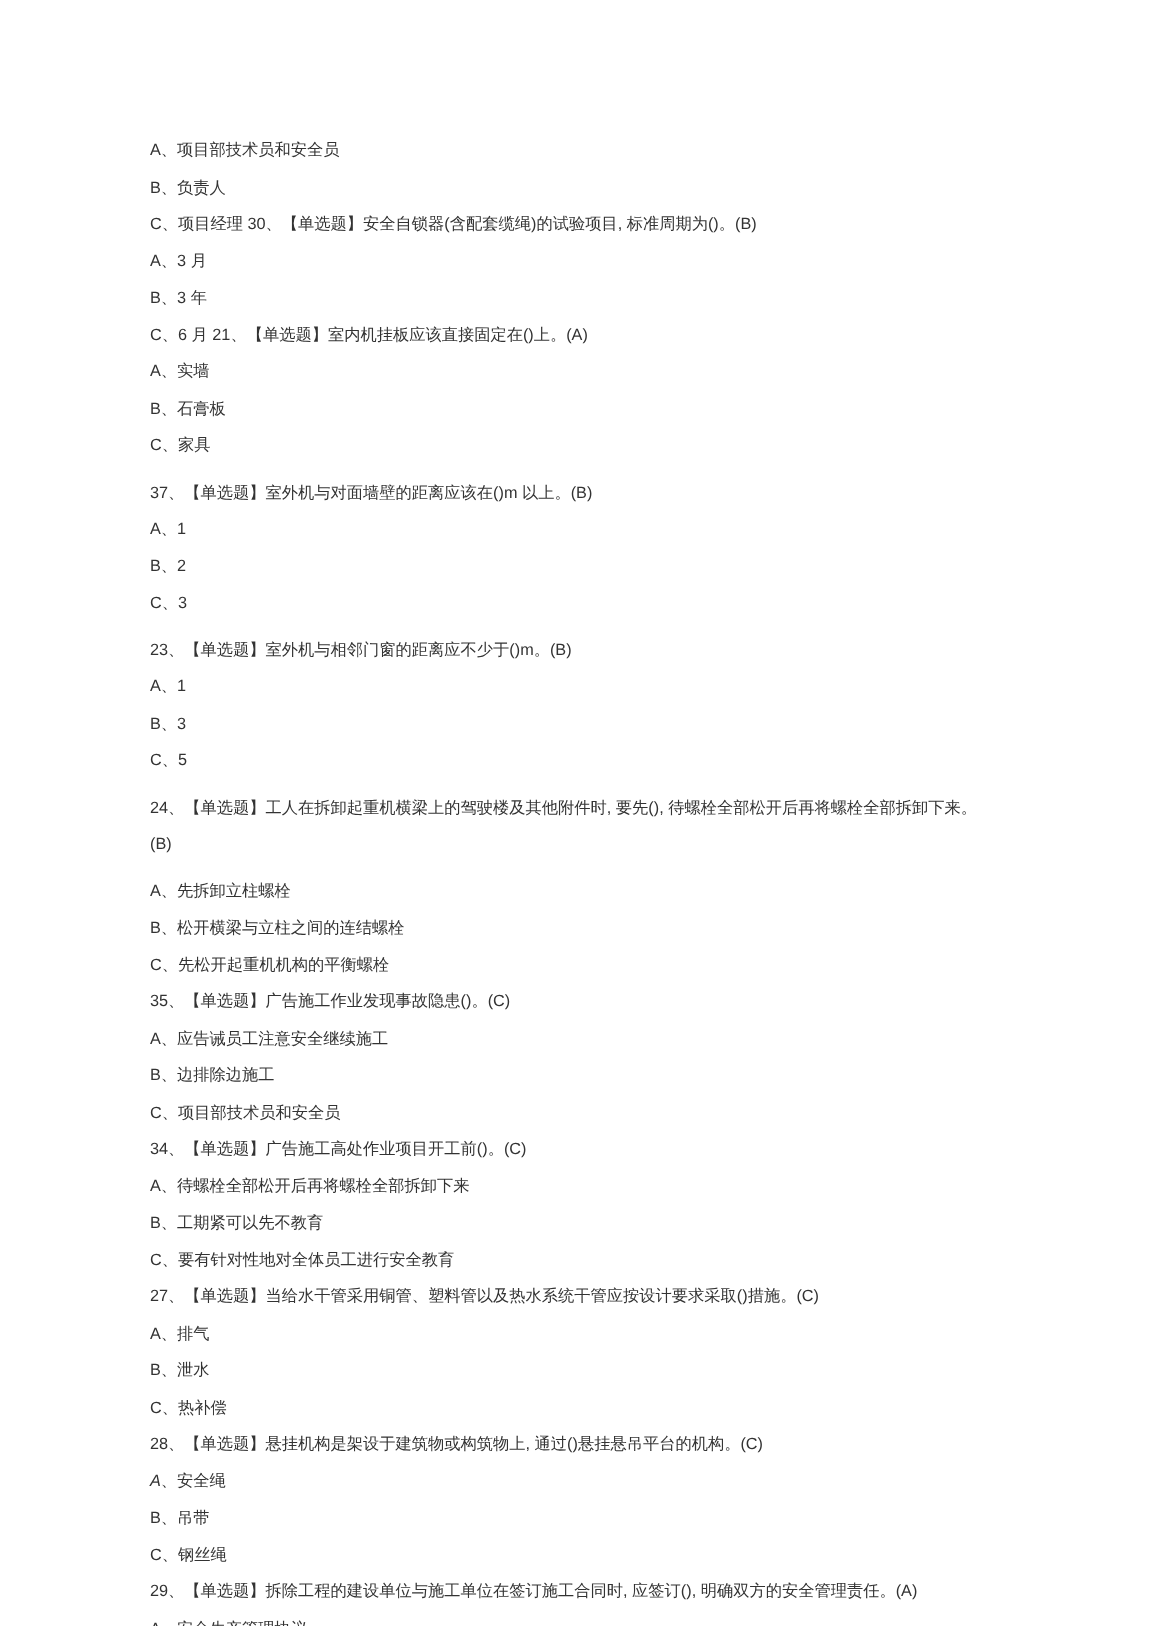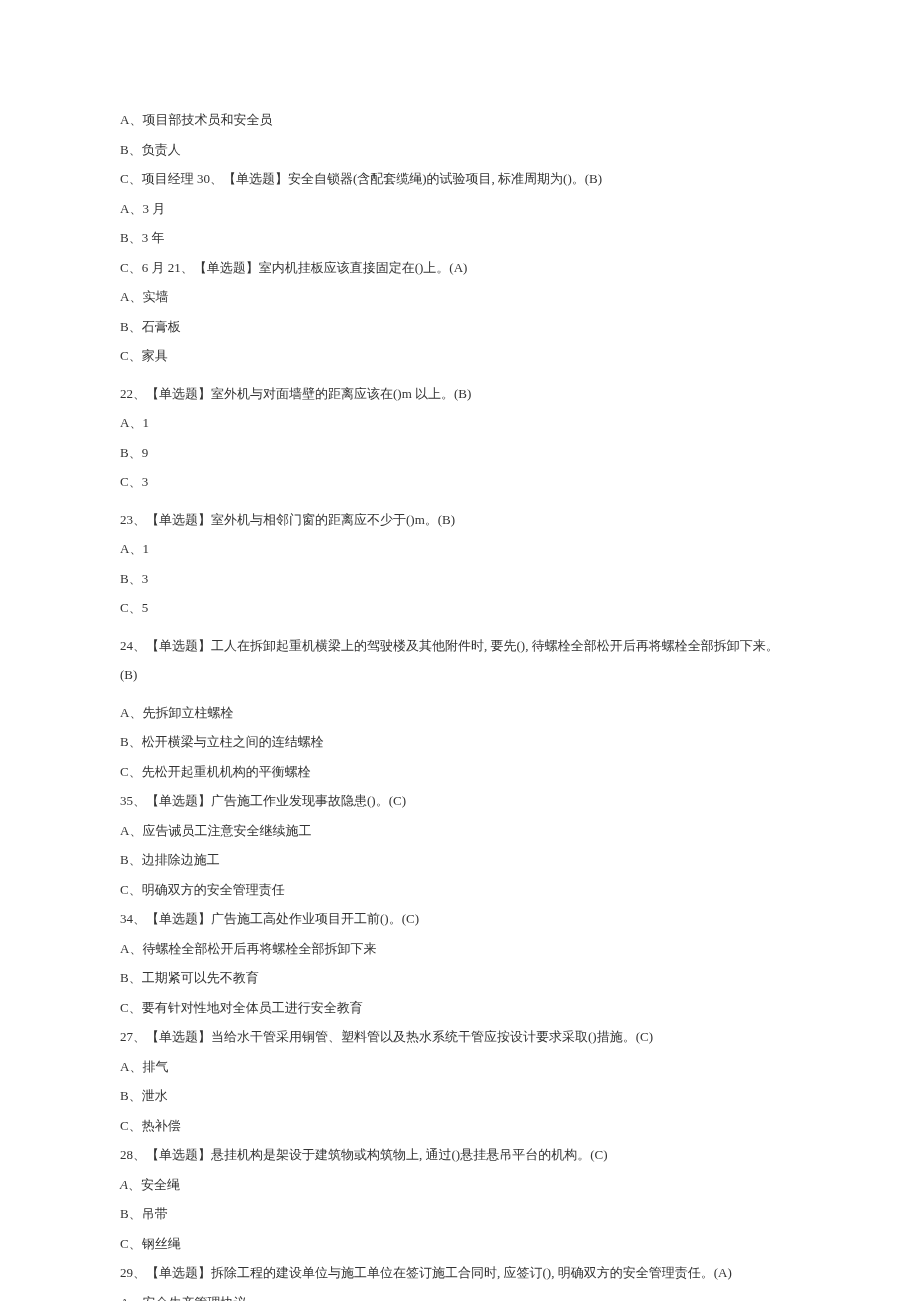--- a/index.html
+++ b/index.html
@@ -11,21 +11,20 @@
   body {
     font-family: "Microsoft YaHei", "SimSun", "PingFang SC", sans-serif;
     font-size: 13px;
     line-height: 1.5;
     color: #333333;
     padding: 110px 120px 50px 120px;
     box-sizing: border-box;
   }
   .line {
     margin: 0 0 10px 0;
-    font-family: Liberation Serif, serif;
   }
   .gap {
     height: 8px;
   }
   .italic {
     font-style: italic;
   }
 </style>
 </head>
 <body>
@@ -35,23 +34,23 @@
 <div class="line">C、项目经理 30、【单选题】安全自锁器(含配套缆绳)的试验项目, 标准周期为()。(B)</div>
 <div class="line">A、3 月</div>
 <div class="line">B、3 年</div>
 <div class="line">C、6 月 21、【单选题】室内机挂板应该直接固定在()上。(A)</div>
 <div class="line">A、实墙</div>
 <div class="line">B、石膏板</div>
 <div class="line">C、家具</div>
 
 <div class="gap"></div>
 
-<div class="line">22、【单选题】室外机与对面墙壁的距离应该在()m 以上。(B)</div>
+<div class="line">37、【单选题】室外机与对面墙壁的距离应该在()m 以上。(B)</div>
 <div class="line">A、1</div>
-<div class="line">B、9</div>
+<div class="line">B、2</div>
 <div class="line">C、3</div>
 
 <div class="gap"></div>
 
 <div class="line">23、【单选题】室外机与相邻门窗的距离应不少于()m。(B)</div>
 <div class="line">A、1</div>
 <div class="line">B、3</div>
 <div class="line">C、5</div>
 
 <div class="gap"></div>
@@ -59,21 +58,21 @@
 <div class="line">24、【单选题】工人在拆卸起重机横梁上的驾驶楼及其他附件时, 要先(), 待螺栓全部松开后再将螺栓全部拆卸下来。</div>
 <div class="line">(B)</div>
 <div class="gap"></div>
 <div class="line">A、先拆卸立柱螺栓</div>
 <div class="line">B、松开横梁与立柱之间的连结螺栓</div>
 <div class="line">C、先松开起重机机构的平衡螺栓</div>
 
 <div class="line">35、【单选题】广告施工作业发现事故隐患()。(C)</div>
 <div class="line">A、应告诫员工注意安全继续施工</div>
 <div class="line">B、边排除边施工</div>
-<div class="line">C、明确双方的安全管理责任</div>
+<div class="line">C、项目部技术员和安全员</div>
 
 <div class="line">34、【单选题】广告施工高处作业项目开工前()。(C)</div>
 <div class="line">A、待螺栓全部松开后再将螺栓全部拆卸下来</div>
 <div class="line">B、工期紧可以先不教育</div>
 <div class="line">C、要有针对性地对全体员工进行安全教育</div>
 
 <div class="line">27、【单选题】当给水干管采用铜管、塑料管以及热水系统干管应按设计要求采取()措施。(C)</div>
 <div class="line">A、排气</div>
 <div class="line">B、泄水</div>
 <div class="line">C、热补偿</div>

